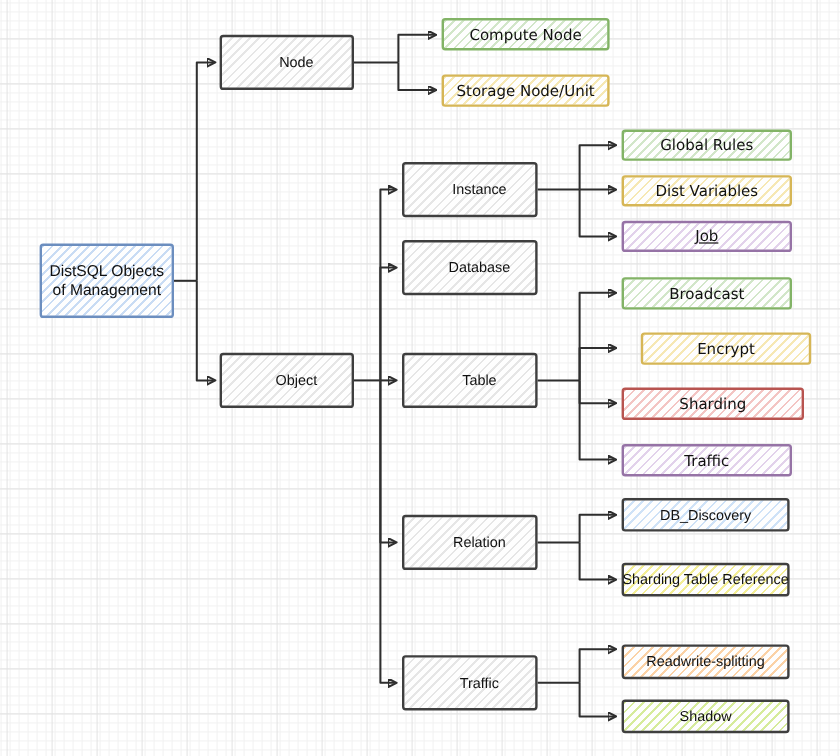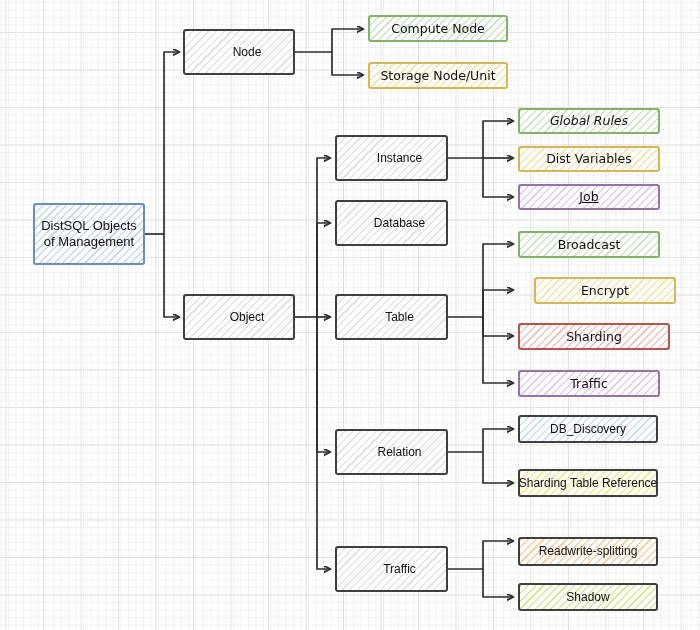--- a/index.html
+++ b/index.html
@@ -50,21 +50,21 @@
   .n-root     {left:33px; top:203px;width:112px;height:62px;font-size:13px;}
   .n-node     {left:183px;top:29px; width:112px;height:46px;}
   .n-object   {left:183px;top:294px;width:112px;height:46px;}
   .n-compute  {left:368px;top:15px; width:140px;height:27px;}
   .n-storage  {left:368px;top:62px; width:140px;height:27px;}
   .n-instance {left:335px;top:135px;width:113px;height:46px;}
   .n-database {left:335px;top:200px;width:113px;height:46px;}
   .n-table    {left:335px;top:294px;width:113px;height:46px;}
   .n-relation {left:335px;top:429px;width:113px;height:46px;}
   .n-traffic  {left:335px;top:546px;width:113px;height:46px;text-align:center;}
-  .n-globalrules{left:518px;top:108px;width:142px;height:26px;font-style:italic;}
+  .n-globalrules{left:518px;top:108px;width:142px;height:26px;}
   .n-distvars {left:518px;top:146px;width:142px;height:26px;}
   .n-job      {left:518px;top:184px;width:142px;height:26px;text-decoration:underline;}
   .n-broadcast{left:518px;top:231px;width:142px;height:27px;}
   .n-encrypt  {left:534px;top:277px;width:142px;height:27px;}
   .n-sharding {left:518px;top:323px;width:152px;height:27px;}
   .n-single   {left:518px;top:370px;width:142px;height:27px;}
   .n-dbdisc   {left:518px;top:415px;width:140px;height:28px;}
   .n-str      {left:518px;top:469px;width:140px;height:28px;white-space:nowrap;padding:0 1px;}
   .n-rw       {left:518px;top:498px;width:140px;height:29px;margin-top:39px;}
   .n-shadow   {left:518px;top:583px;width:140px;height:28px;}

